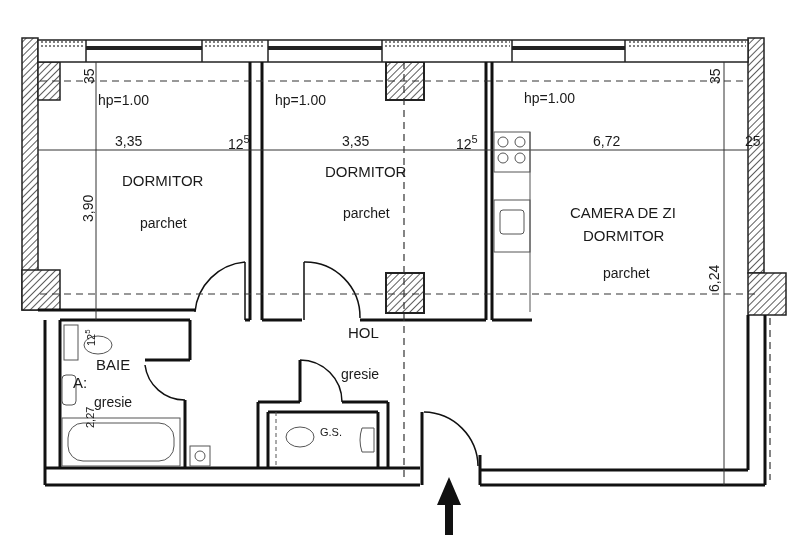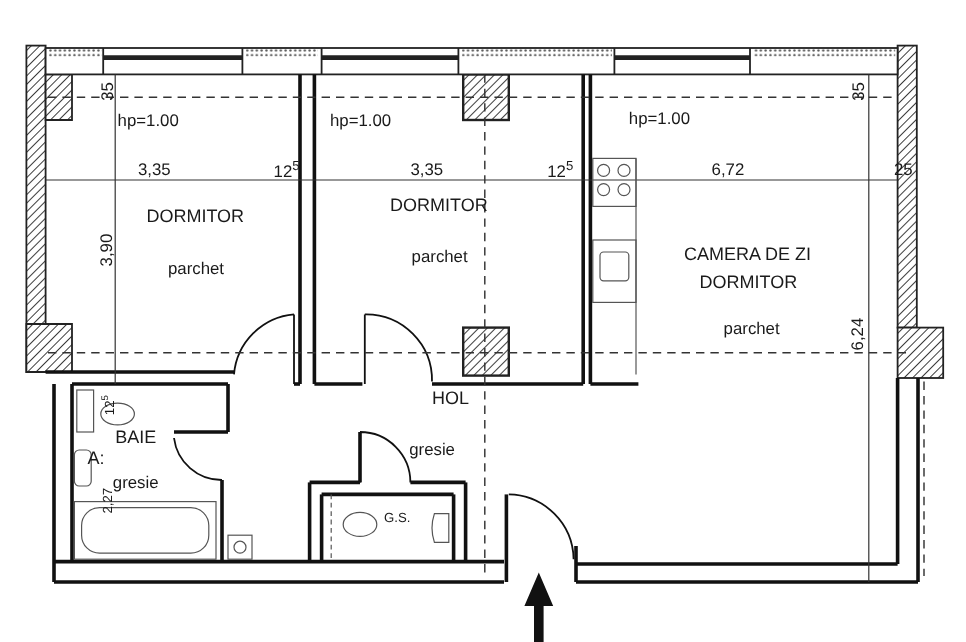--- a/index.html
+++ b/index.html
@@ -173,20 +173,20 @@
 <div class="lbl room" style="left:122px;top:172px;">DORMITOR</div>
 <div class="lbl floor" style="left:140px;top:215px;">parchet</div>
 
 <div class="lbl room" style="left:325px;top:163px;">DORMITOR</div>
 <div class="lbl floor" style="left:343px;top:205px;">parchet</div>
 
 <div class="lbl room" style="left:570px;top:204px;">CAMERA DE ZI</div>
 <div class="lbl room" style="left:583px;top:227px;">DORMITOR</div>
 <div class="lbl floor" style="left:603px;top:265px;">parchet</div>
 
-<div class="lbl room" style="left:360px;top:324px;">HOL</div>
+<div class="lbl room" style="left:348px;top:324px;">HOL</div>
 <div class="lbl floor" style="left:341px;top:366px;">gresie</div>
 
 <div class="lbl room" style="left:96px;top:356px;">BAIE</div>
 <div class="lbl room" style="left:73px;top:374px;">A:</div>
 <div class="lbl floor" style="left:94px;top:394px;">gresie</div>
 
 <div class="lbl small" style="left:320px;top:426px;">G.S.</div>
 
 </body></html>

